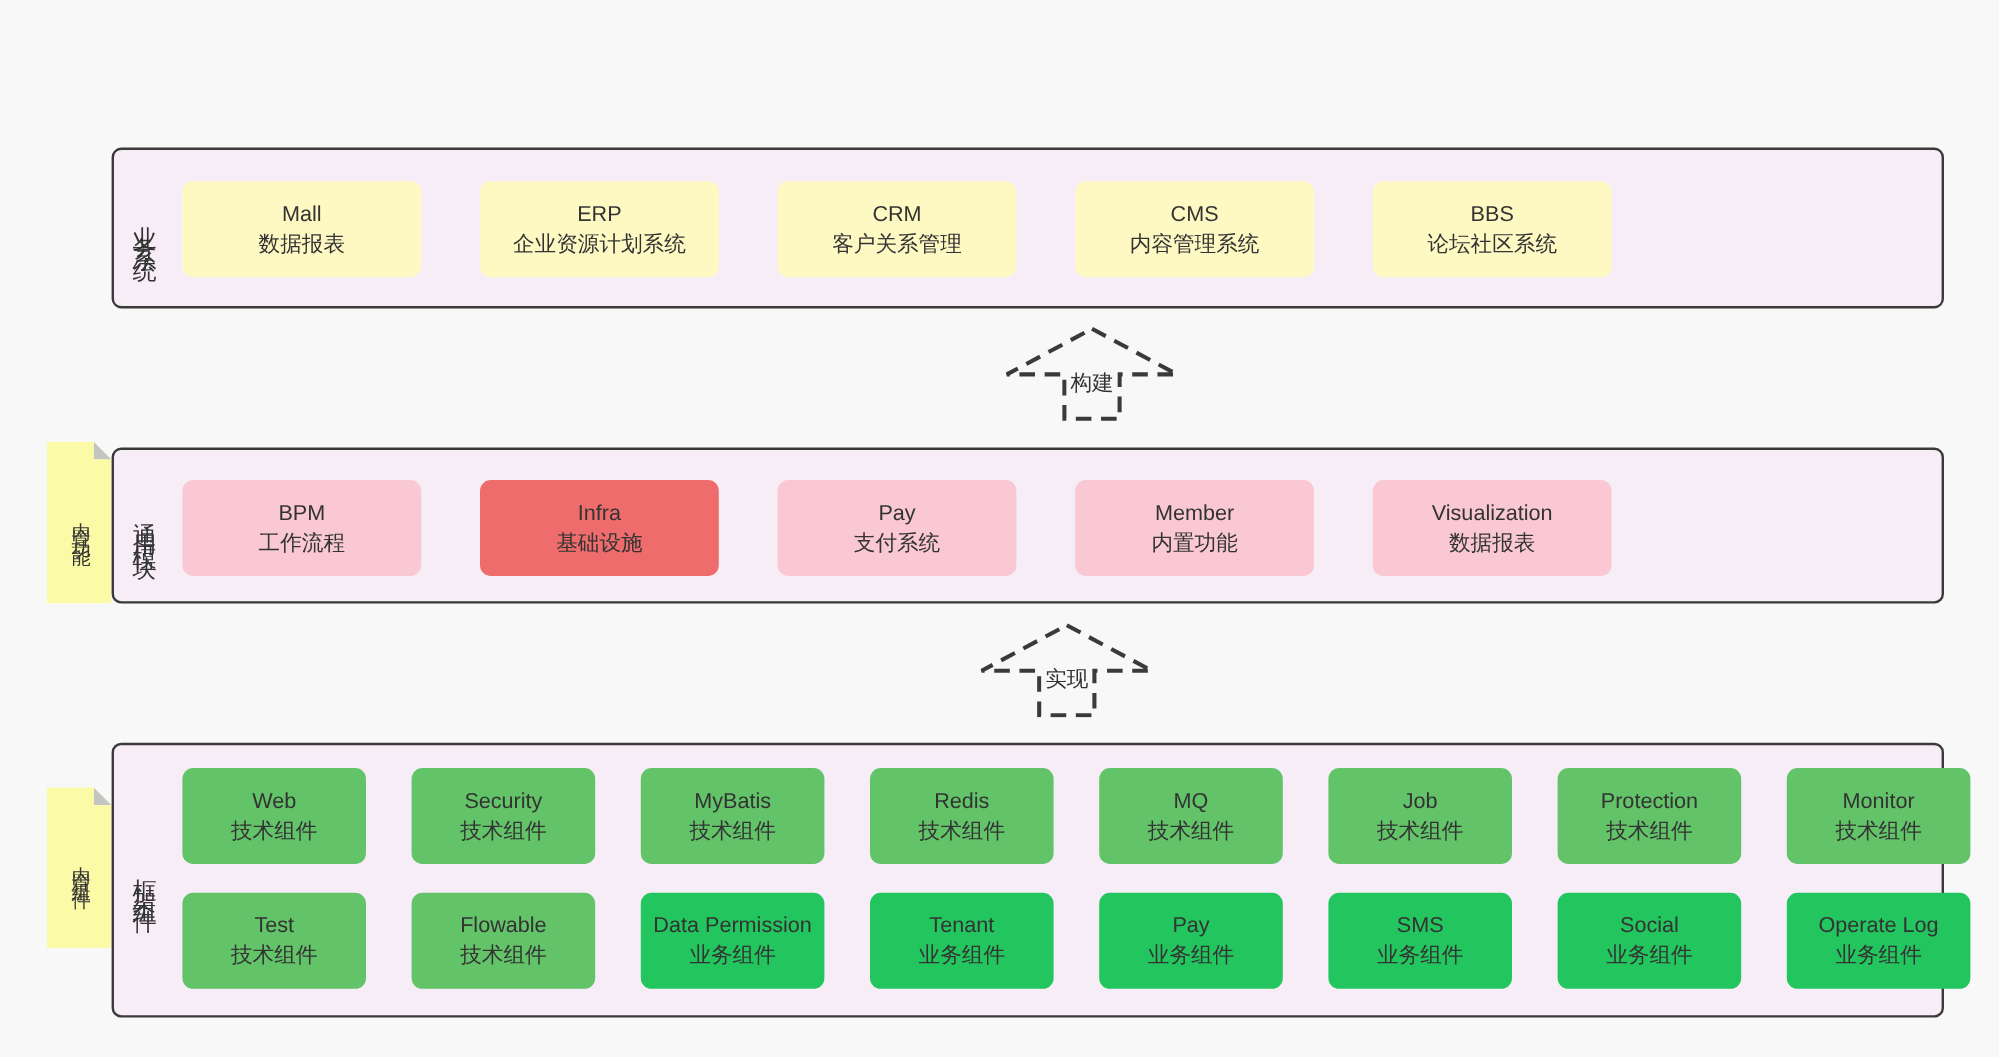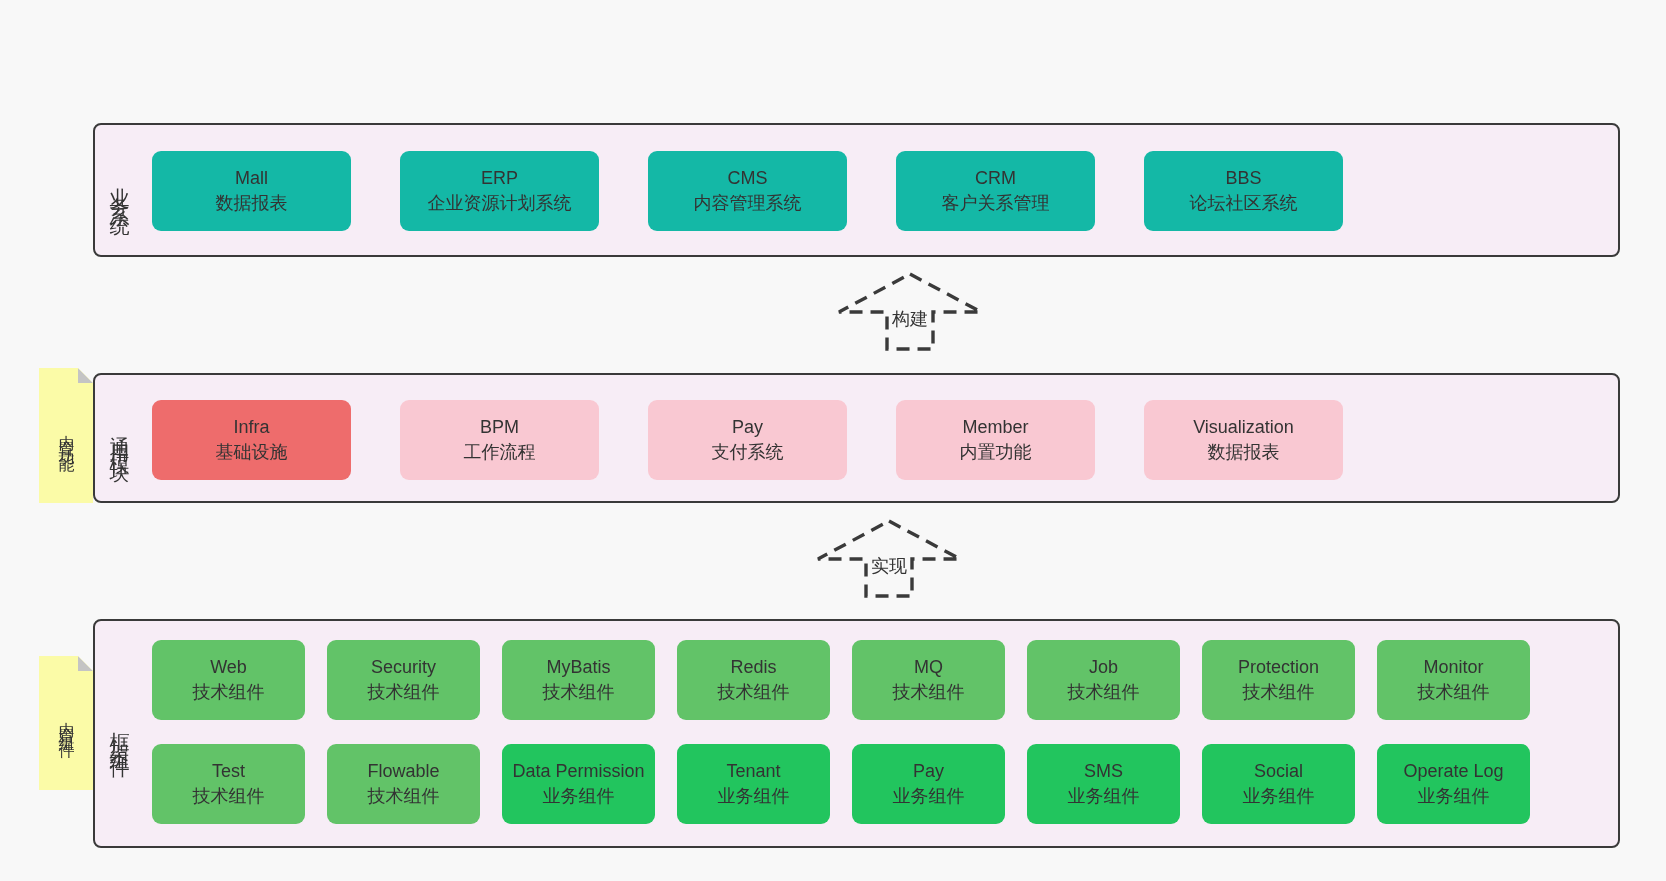--- a/index.html
+++ b/index.html
@@ -42,41 +42,41 @@
     white-space:nowrap;
   }
   
   .row{
     position:absolute;
     left:57px;
     display:flex;
   }
   .row-6{gap:49px;top:25px;}
   .layer-top .row-6{top:26px;}
-  .row-8{gap:22px;}
+  .row-8{gap:38px;}
   .row-b1{top:19px;}
   .row-b2{top:123px;}
   
   .node{
     box-sizing:border-box;
     height:80px;
     border-radius:9px;
     display:flex;
     flex-direction:column;
     align-items:center;
     justify-content:center;
     text-align:center;
     font-size:18px;
     line-height:25px;
     color:#333;
     padding:0 10px;
   }
   .node-w{width:199px;}
   .node-n{width:153px;}
-  .c-blue{background:#14b8a6;}
+  .c-blue{background:#fef9c3;}
   .c-red{background:#ee6c6c;}
   .c-pink{background:#f9c8d2;}
   .c-green{background:#62c368;}
   .c-lgreen{background:#22c55e;}
   
   .note{
     position:absolute;
     left:39px;
     width:54px;
     background:#fbfba7;
@@ -147,51 +147,51 @@
     <div class="row row-6">
       <div class="node node-w c-blue">
         <span>Mall</span>
         <span>数据报表</span>
       </div>
       <div class="node node-w c-blue">
         <span>ERP</span>
         <span>企业资源计划系统</span>
       </div>
       <div class="node node-w c-blue">
+        <span>CRM</span>
+        <span>客户关系管理</span>
+      </div>
+      <div class="node node-w c-blue">
         <span>CMS</span>
         <span>内容管理系统</span>
-      </div>
-      <div class="node node-w c-blue">
-        <span>CRM</span>
-        <span>客户关系管理</span>
       </div>
       <div class="node node-w c-blue">
         <span>BBS</span>
         <span>论坛社区系统</span>
       </div>
     </div>
   </section>
 
   <div class="arrow" style="left:837px;top:272px;">
     <svg width="146" height="79" viewBox="0 0 146 79">
       <path d="M73,2 L144,40 L96,40 L96,77 L50,77 L50,40 L2,40 Z"></path>
     </svg>
     <span class="arrow-label">构建</span>
   </div>
 
   <section class="layer layer-mid">
     <div class="vlabel">通用模块</div>
     <div class="row row-6">
+      <div class="node node-w c-pink">
+        <span>BPM</span>
+        <span>工作流程</span>
+      </div>
       <div class="node node-w c-red">
         <span>Infra</span>
         <span>基础设施</span>
-      </div>
-      <div class="node node-w c-pink">
-        <span>BPM</span>
-        <span>工作流程</span>
       </div>
       <div class="node node-w c-pink">
         <span>Pay</span>
         <span>支付系统</span>
       </div>
       <div class="node node-w c-pink">
         <span>Member</span>
         <span>内置功能</span>
       </div>
       <div class="node node-w c-pink">

